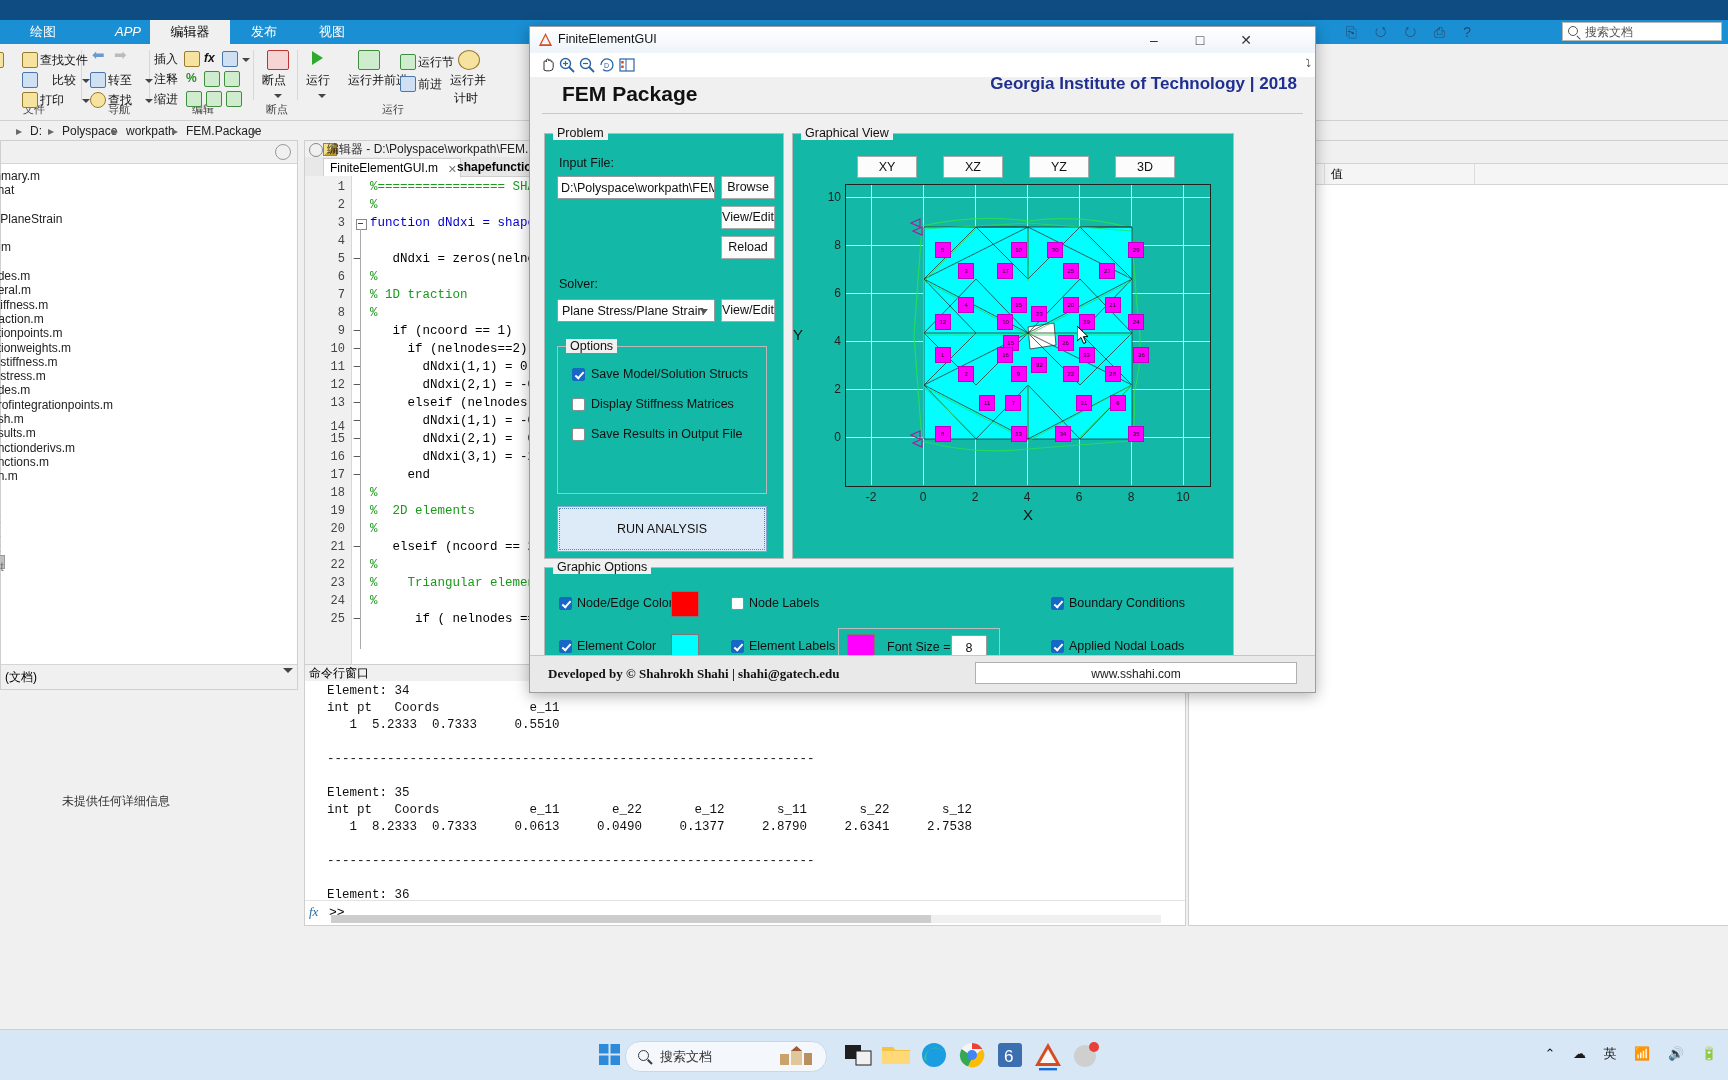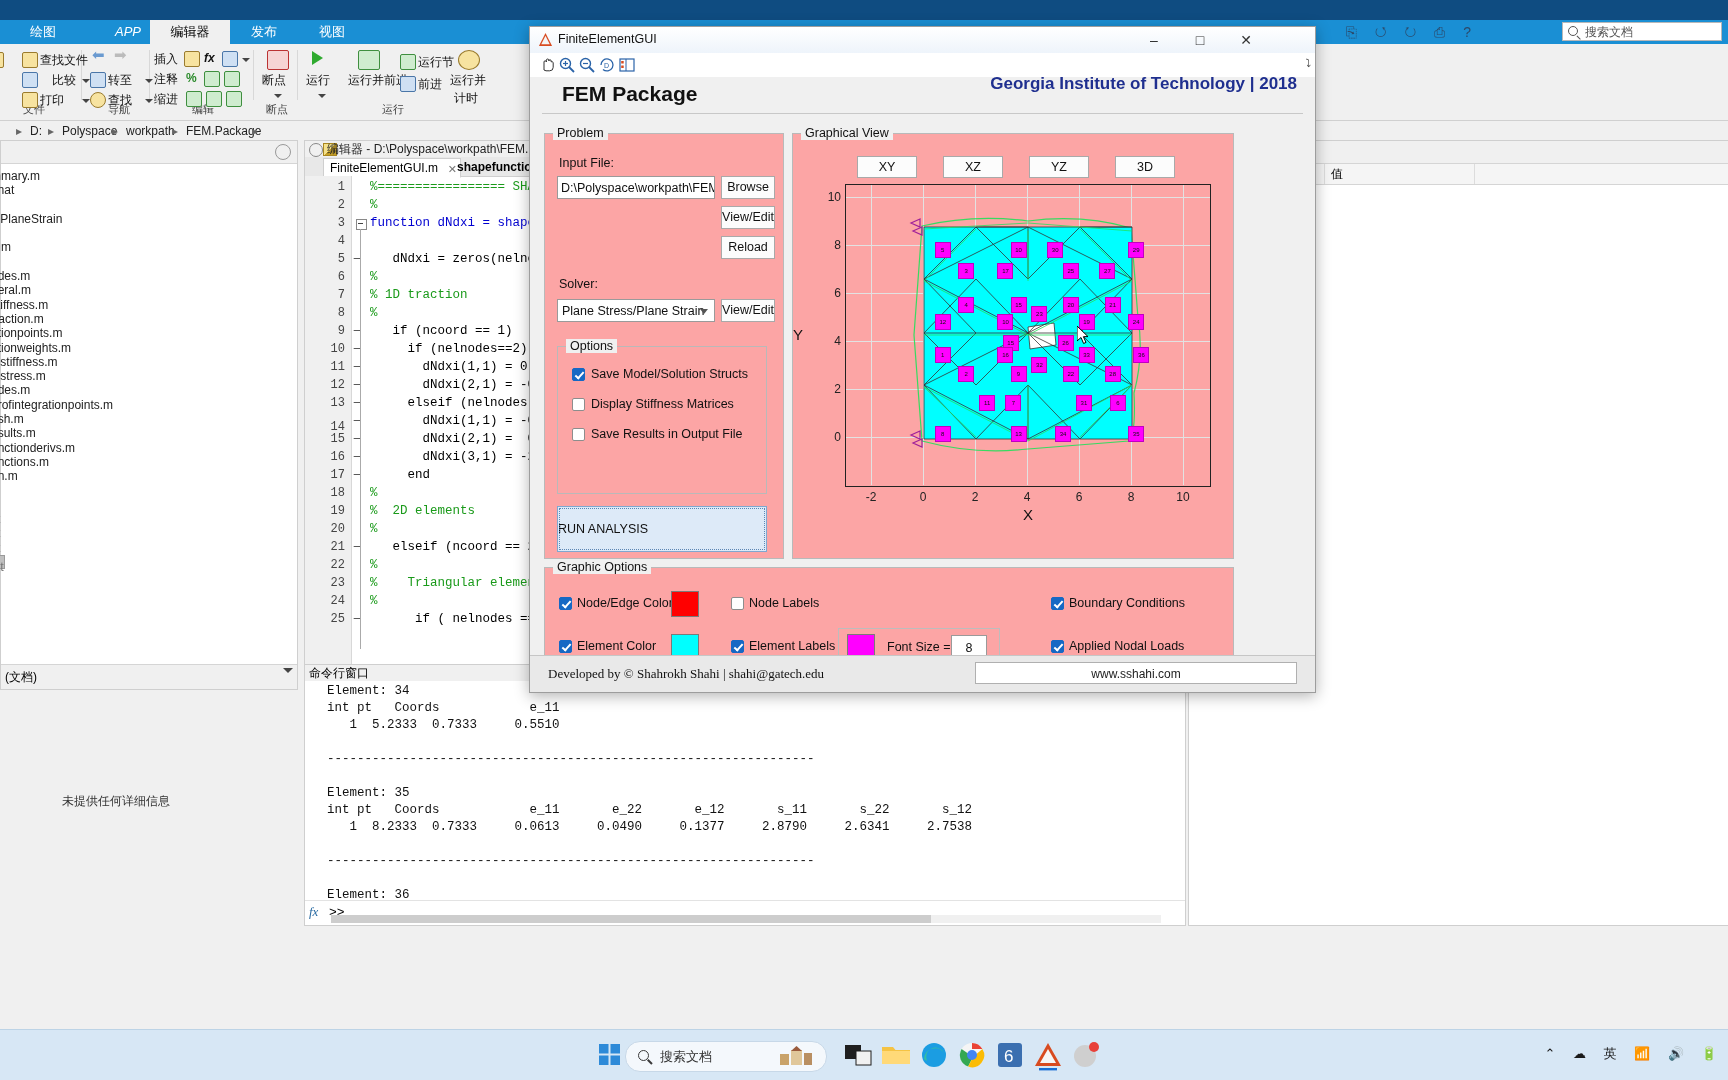--- a/index.html
+++ b/index.html
@@ -93,34 +93,34 @@
   .wbtn span{position:absolute;left:0;top:0;width:46px;height:26px;line-height:26px;text-align:center;font-size:14px;color:#333;}
   .fem-toolbar{position:absolute;left:0;top:26px;width:100%;height:24px;background:#ffffff;border-bottom:1px solid #dcdcdc;}
   .tbi{position:absolute;top:3px;width:18px;height:18px;}
   .fem-dock{position:absolute;right:4px;top:30px;font-size:11px;color:#444;}
   .fem-body{position:absolute;left:0;top:50px;width:100%;bottom:0;background:#f0f0f0;}
 
   .hdrbar{position:absolute;left:12px;top:0px;right:12px;height:36px;border-bottom:1px solid #c8c8c8;}
   .hdr-title{position:absolute;left:20px;top:5px;font-size:21px;font-weight:bold;color:#111;}
   .hdr-right{position:absolute;right:6px;top:-3px;font-size:17px;font-weight:bold;color:#1f2f8f;white-space:nowrap;}
 
-  .panel{position:absolute;border:1px solid #b9b9b9;background:#fca5a5;}
+  .panel{position:absolute;border:1px solid #b9b9b9;background:#14b8a6;}
   .panel > .ptitle{position:absolute;left:8px;top:-8px;background:#f0f0f0;padding:0 4px;font-size:12.5px;color:#111;}
   .flabel{position:absolute;font-size:12.5px;color:#111;white-space:nowrap;}
   .tinput{position:absolute;background:#ffffff;border:1px solid #9a9a9a;font-size:12.5px;color:#111;box-sizing:border-box;padding-left:3px;line-height:22px;white-space:nowrap;overflow:hidden;}
   .btn{position:absolute;background:#fcfcfc;border:1px solid #a9a9a9;font-size:12.5px;color:#111;text-align:center;box-sizing:border-box;cursor:default;}
   .sel{position:absolute;background:#ffffff;border:1px solid #9a9a9a;font-size:12.5px;color:#111;box-sizing:border-box;padding-left:4px;line-height:22px;}
   .sel .cv{position:absolute;right:6px;top:9px;width:0;height:0;border-top:5px solid #555;border-left:4px solid transparent;border-right:4px solid transparent;}
   .cbx{position:absolute;width:13px;height:13px;border:1px solid #8d8d8d;background:#ffffff;box-sizing:border-box;border-radius:2px;}
   .cbx.on{background:#1668c4;border-color:#1668c4;}
   .cbx.on:after{content:"";position:absolute;left:4px;top:1px;width:3px;height:7px;border:solid #fff;border-width:0 2px 2px 0;transform:rotate(42deg);}
   .swatch{position:absolute;border:1px solid #7a7a7a;}
-  .runbtn{position:absolute;background:#ddeaf8;border:1px solid #7fa7cf;outline:1px dotted #5b86b5;outline-offset:-3px;font-size:12.5px;color:#111;cursor:default;}
+  .runbtn{position:absolute;background:#ddeaf8;border:1px solid #7fa7cf;outline:1px dotted #5b86b5;outline-offset:-3px;font-size:12.5px;text-align:center;color:#111;cursor:default;}
   .footer{position:absolute;left:0;bottom:0;width:100%;height:36px;background:#e9e9e9;border-top:1px solid #c6c6c6;}
-  .footer .dev{position:absolute;left:18px;top:10px;font-family:"Liberation Serif",serif;font-weight:normal;font-size:13px;color:#111;}
+  .footer .dev{position:absolute;left:18px;top:10px;font-family:"Liberation Serif",serif;font-weight:bold;font-size:13px;color:#111;}
   .footer .url{position:absolute;right:18px;top:6px;width:322px;height:22px;background:#fff;border:1px solid #b0b0b0;font-size:12px;text-align:center;line-height:22px;color:#222;box-sizing:border-box;}
 
   
   #plotwrap{position:absolute;left:52px;top:50px;width:370px;height:330px;}
   .axline{position:absolute;background:#222;}
   .xtick,.ytick{position:absolute;font-size:12px;color:#222;text-align:center;}
   .axname{position:absolute;font-size:15px;color:#111;}
   .gridline{position:absolute;background:#e2e2e2;}
   .elabel{position:absolute;background:#ff00ff;border:1px solid #c000c0;color:#111;font-size:6px;text-align:center;line-height:1;overflow:hidden;}
 

